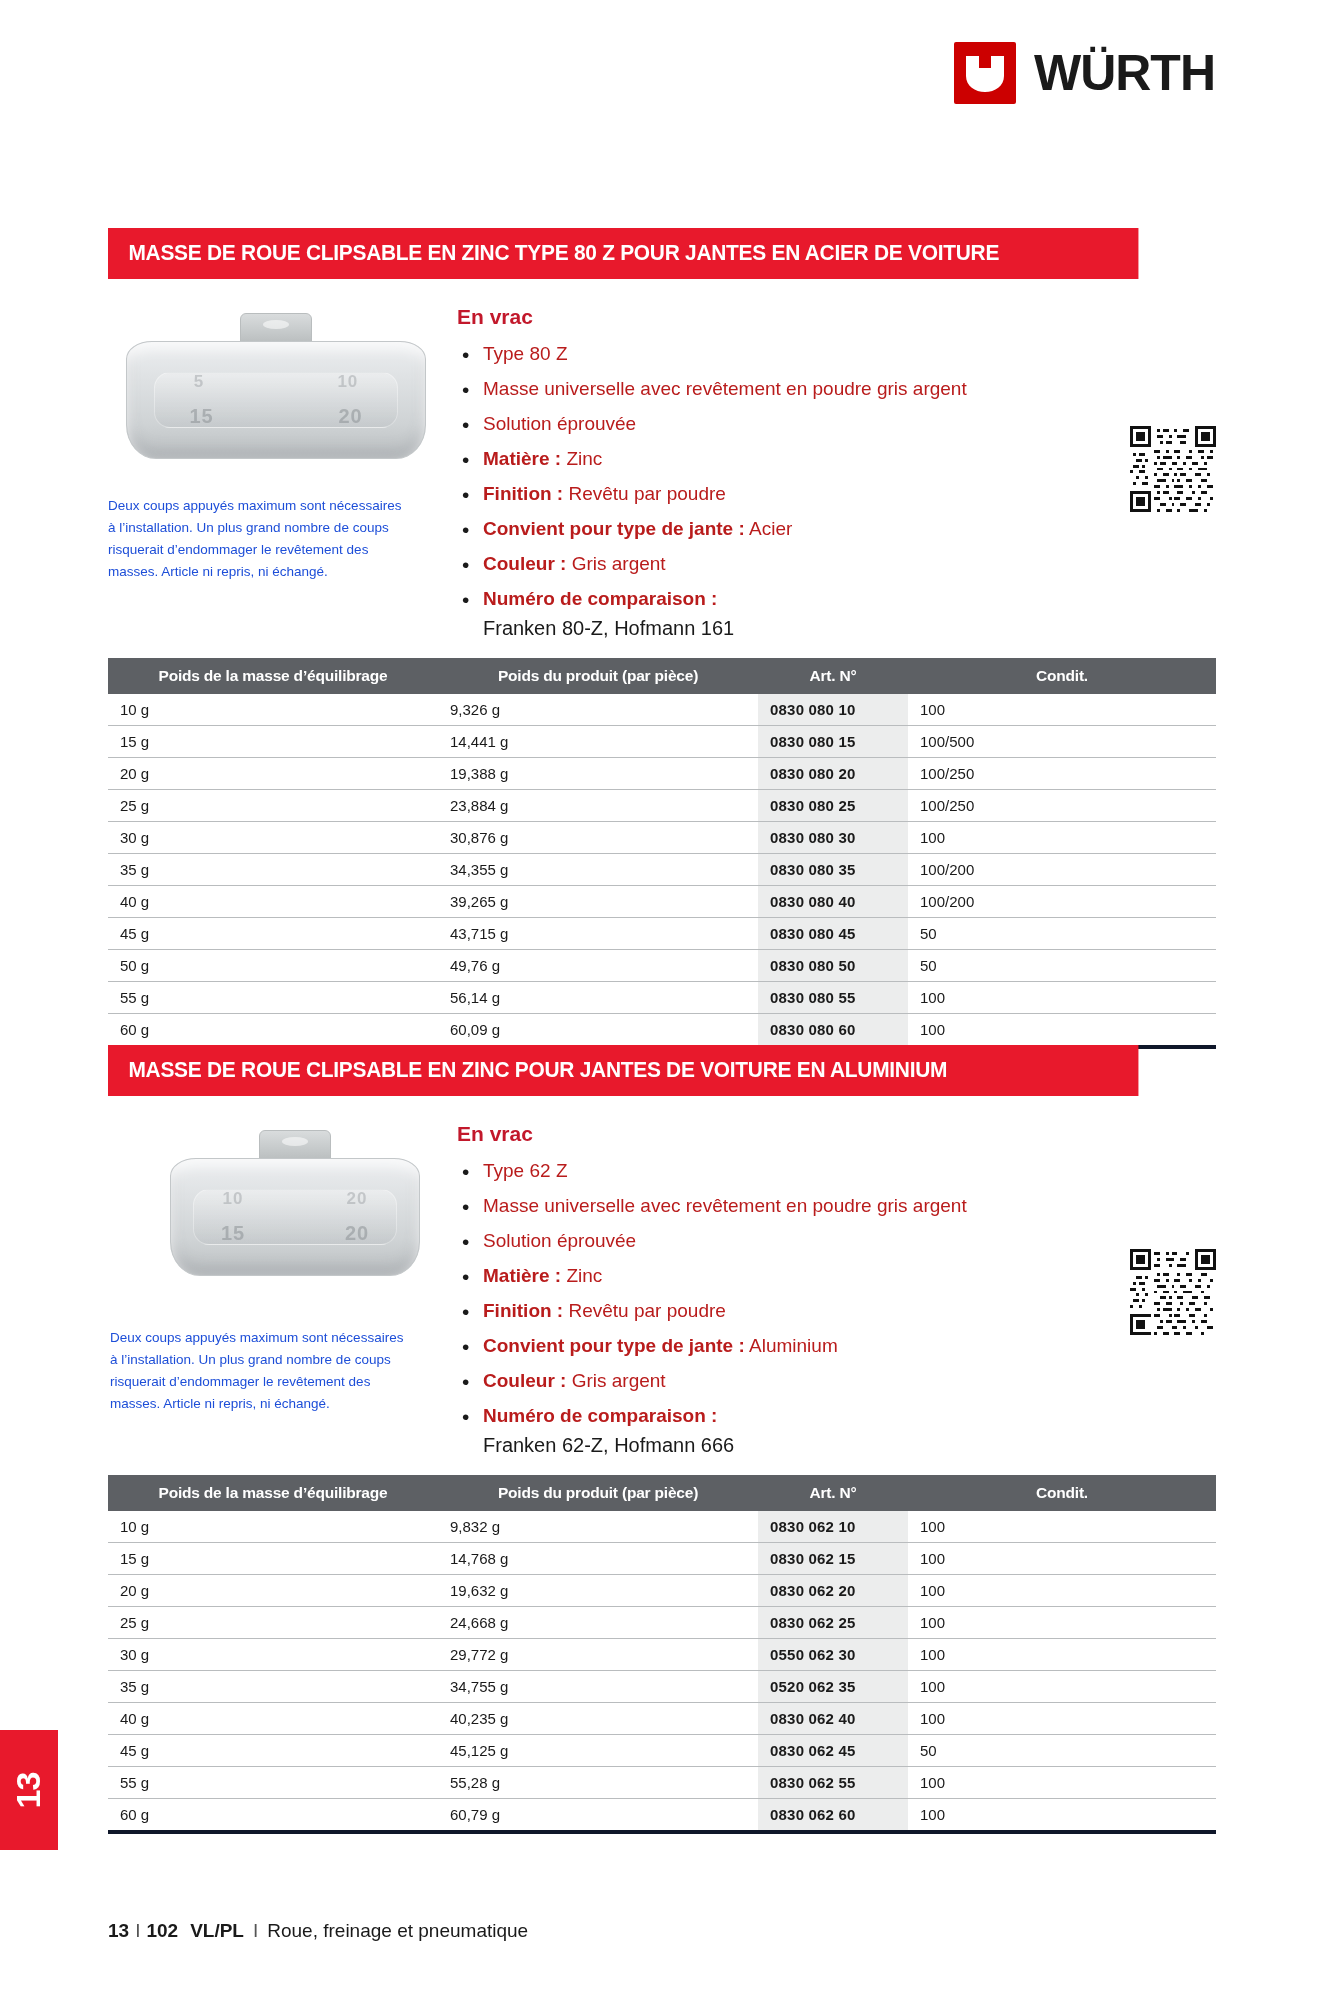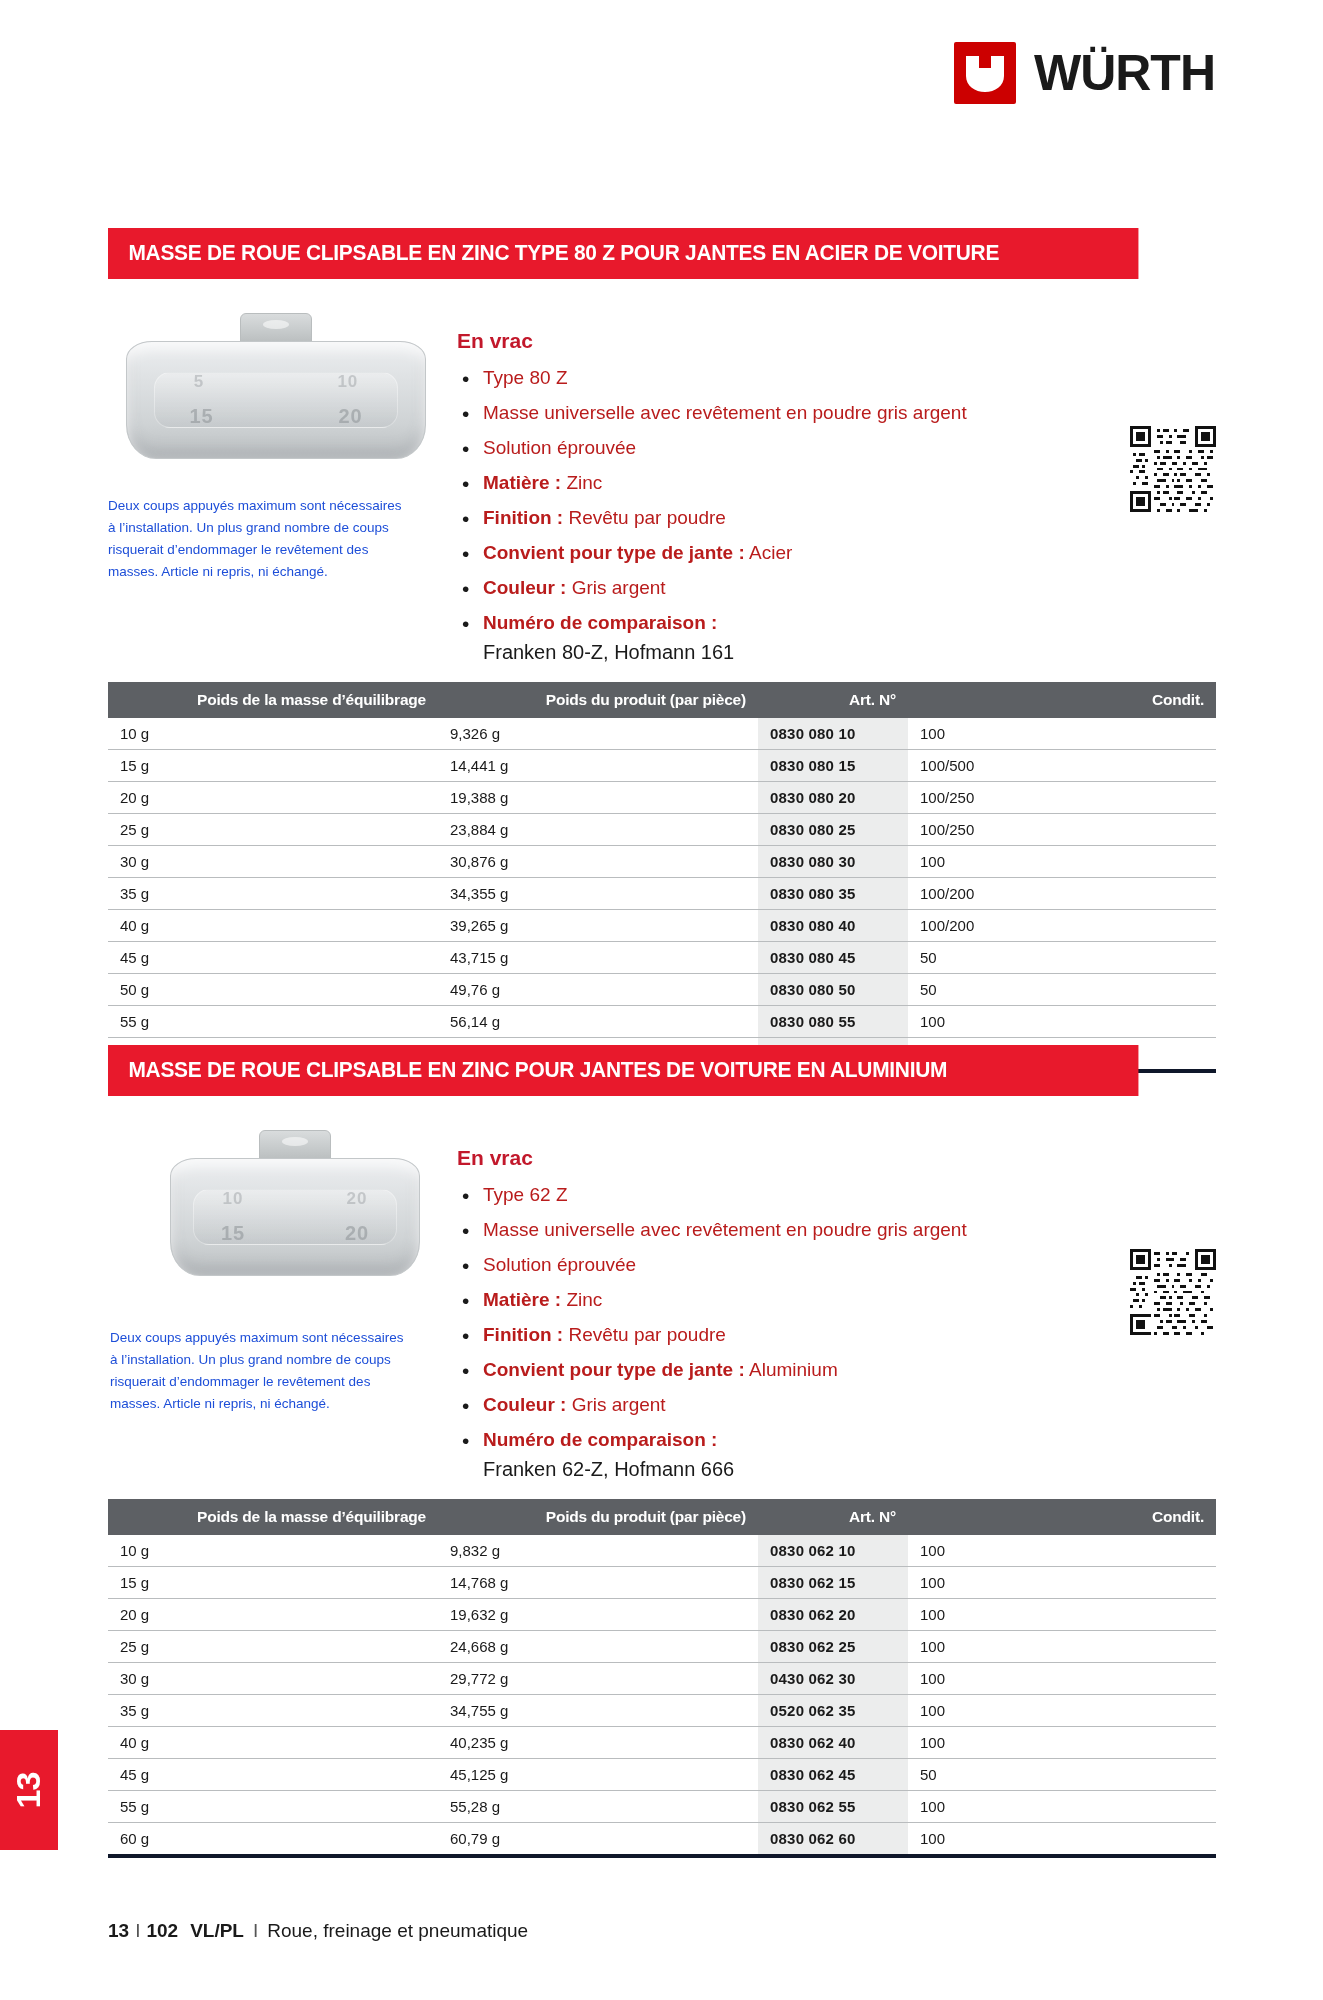--- a/index.html
+++ b/index.html
@@ -43,21 +43,21 @@
     padding: 12px 22px 13px 22px;
     text-transform: uppercase;
     white-space: nowrap;
     font-stretch: condensed;
     transform: scaleX(0.93);
     transform-origin: left center;
   }
 
   .content { display:flex; margin-top: 26px; }
   .col-img { width: 335px; flex: 0 0 335px; position:relative; }
-  .col-spec { flex: 1 1 auto; padding-left: 14px; margin-top: 24px; }
+  .col-spec { flex: 1 1 auto; padding-left: 14px; }
 
   
   .weight-img { position:relative; width: 300px; height: 160px; margin: 8px 0 0 18px; }
   .weight-img.small { width: 250px; height: 175px; margin-left: 62px; }
 
   .clip-tab {
     position:absolute; left: 50%; transform: translateX(-50%);
     top: 0; width: 72px; height: 34px;
     background: linear-gradient(180deg,#d9dcdd 0%, #c6cacb 55%, #b6babb 100%);
     border-radius: 6px 6px 2px 2px;
@@ -109,21 +109,21 @@
   
   .qr { position:absolute; width: 86px; height: 86px; }
   .qr1 { right: 0; top: 198px; }
   .qr2 { right: 0; top: 204px; }
   .qr svg { display:block; width:100%; height:100%; }
 
   
   table.prod { border-collapse: collapse; width: 1108px; margin-top: 18px; table-layout: fixed; }
   table.prod thead th {
     background: #5d6064; color:#fff; font-size: 15.5px; font-weight:700;
-    text-align: right; padding: 9px 12px; letter-spacing: -0.2px;
+    text-align: center; padding: 9px 12px; letter-spacing: -0.2px;
   }
   table.prod tbody td {
     font-size: 15px; padding: 7px 12px; border-bottom: 1px solid #b9bcbe;
     color:#1a1a1a; background:#fff;
   }
   table.prod tbody tr td.art {
     font-weight: 700; background: #eceded; letter-spacing: 0.2px;
   }
   table.prod tbody tr:last-child td { border-bottom: 4px solid #0f172a; }
   col.c1 { width: 330px; } col.c2 { width: 320px; }
@@ -567,21 +567,21 @@
           </tr>
         <tr>
             <td>25 g</td>
             <td>24,668 g</td>
             <td class="art">0830 062 25</td>
             <td>100</td>
           </tr>
         <tr>
             <td>30 g</td>
             <td>29,772 g</td>
-            <td class="art">0430 062 30</td>
+            <td class="art">0550 062 30</td>
             <td>100</td>
           </tr>
         <tr>
             <td>35 g</td>
             <td>34,755 g</td>
             <td class="art">0520 062 35</td>
             <td>100</td>
           </tr>
         <tr>
             <td>40 g</td>

